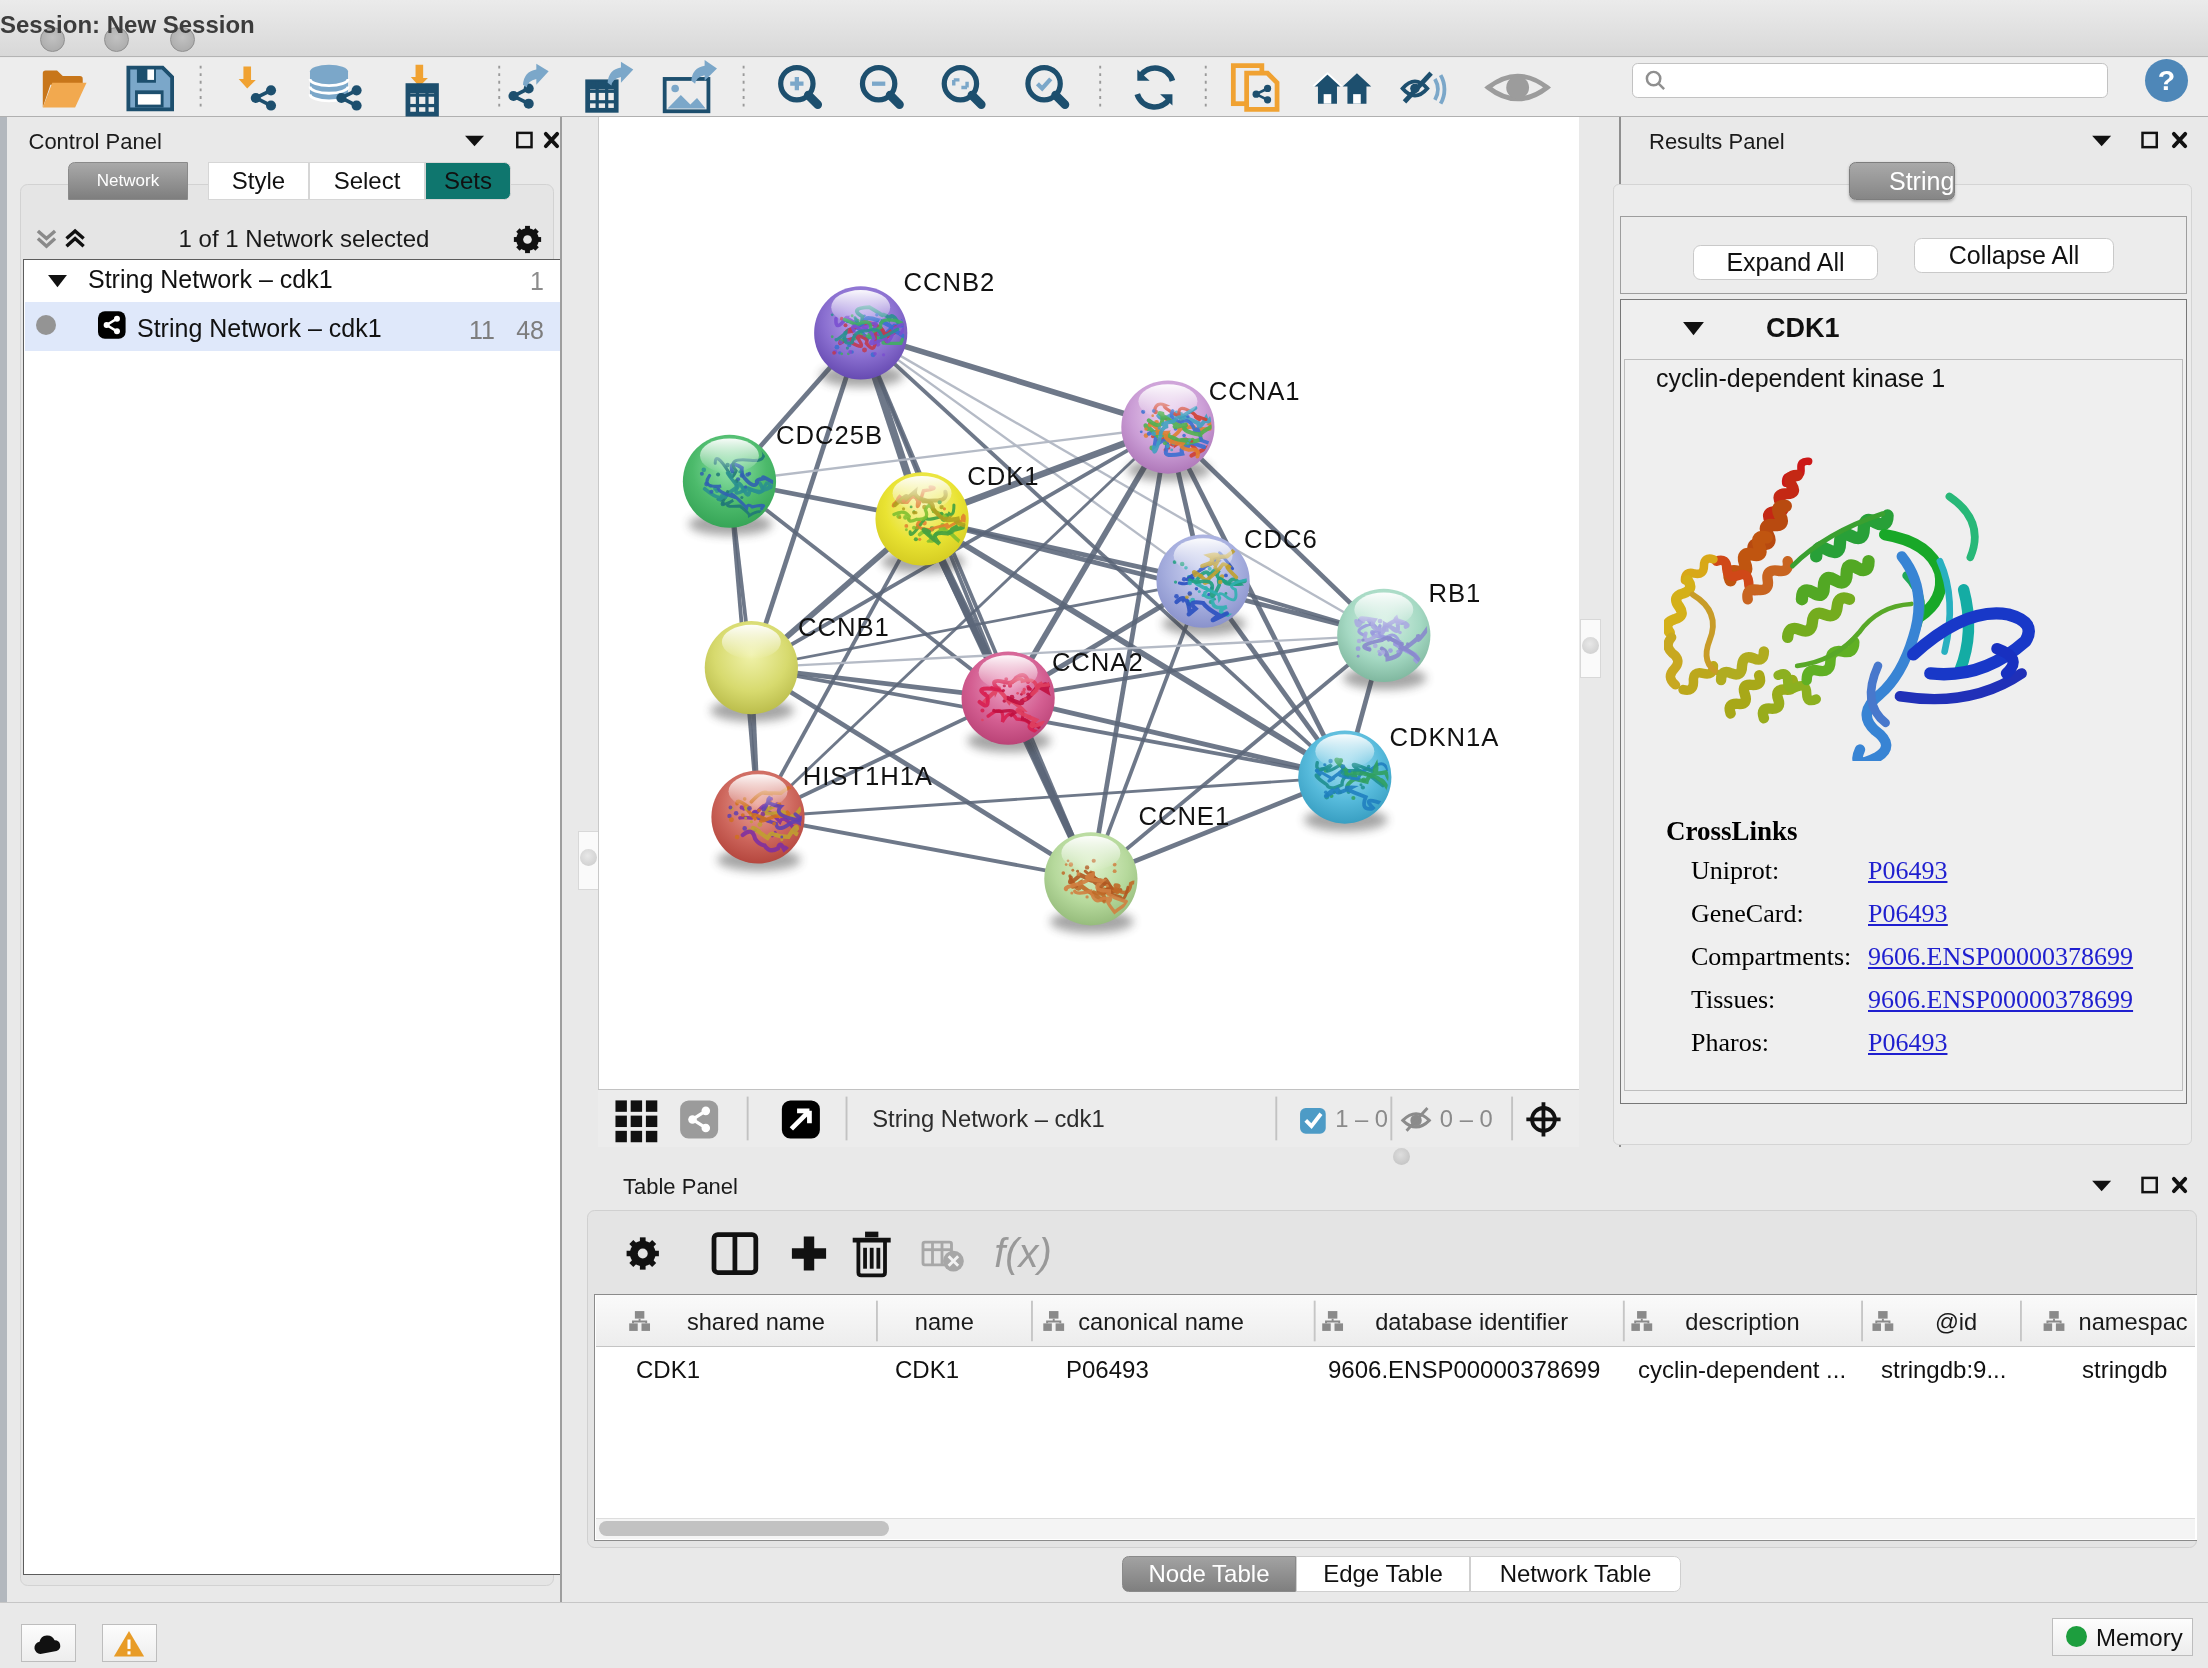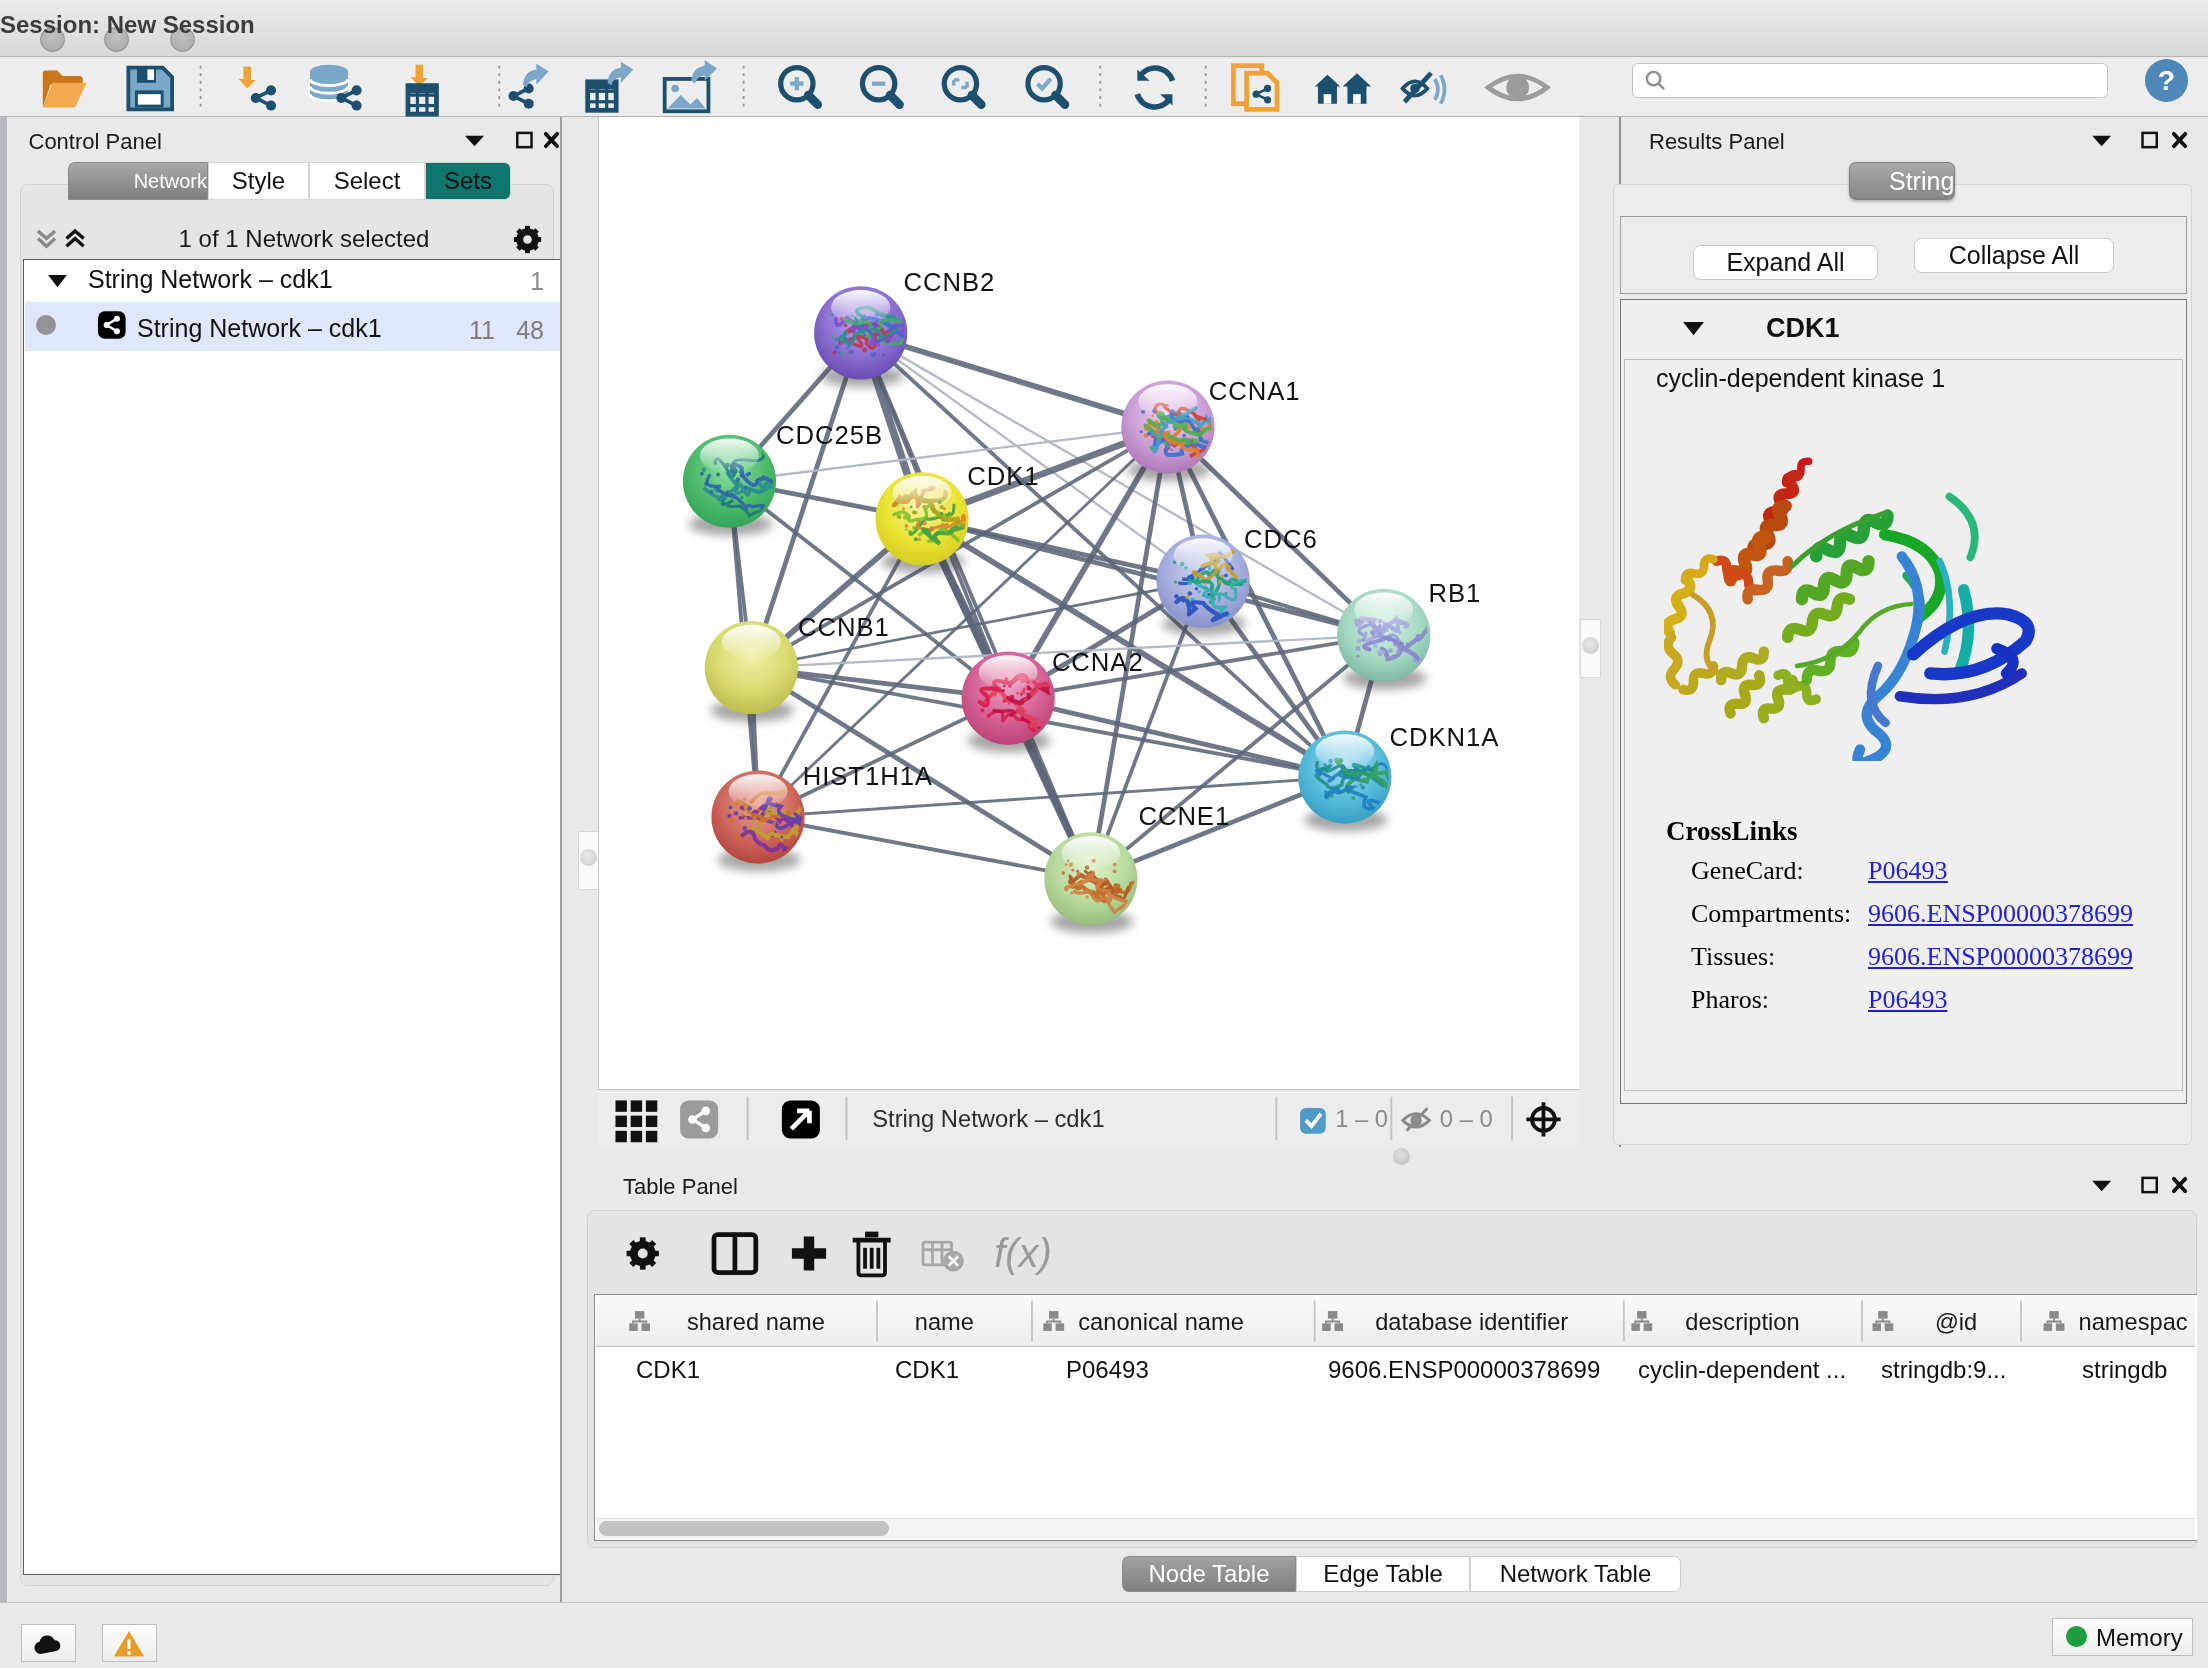--- a/index.html
+++ b/index.html
@@ -149,21 +149,21 @@
 <div class="abs" style="left:6.7px;top:117px;width:554px;height:1485px;background:#e9e9e9;"></div>
 <div class="abs panelhead" style="left:28.5px;top:129px;">Control Panel</div>
 
 <svg class="abs" style="left:463px;top:131px;" width="100" height="19" viewBox="0 0 105 20">
   <path d="M2 5 L22 5 L12 16 Z" fill="#111"></path>
   <rect x="57" y="2" width="15" height="15" fill="none" stroke="#111" stroke-width="2.6"></rect>
   <path d="M87 3 L99 16 M99 3 L87 16" stroke="#111" stroke-width="4" stroke-linecap="round"></path>
 </svg>
 
 <div class="abs" style="left:20px;top:184px;width:534px;height:1402px;background:#e5e5e5;border:1px solid #d2d2d2;border-radius:7.6px;"></div>
-<div class="abs" style="left:68px;top:162px;width:140px;height:38px;background:linear-gradient(#a9a9a9,#7e7e7e);border:1px solid #8a8a8a;border-radius:6.7px 0 0 0;color:#fff;font-size:20px;text-align:right;line-height:36px;">Network</div>
+<div class="abs" style="left:68px;top:162px;width:120px;height:38px;background:linear-gradient(#a9a9a9,#7e7e7e);border:1px solid #8a8a8a;border-radius:6.7px 0 0 0;color:#fff;font-size:17px;text-align:center;line-height:36px;">Network</div>
 <div class="abs" style="left:208px;top:162px;width:101px;height:38px;background:#fff;border:1px solid #d6d6d6;color:#111;font-size:24px;text-align:center;line-height:36px;">Style</div>
 <div class="abs" style="left:309px;top:162px;width:116px;height:38px;background:#fff;border:1px solid #d6d6d6;color:#111;font-size:24px;text-align:center;line-height:36px;">Select</div>
 <div class="abs" style="left:425px;top:162px;width:86px;height:38px;background:#0f766e;border:1px solid #d6d6d6;border-radius:0 6.7px 6.7px 0;color:#111;font-size:24px;text-align:center;line-height:36px;">Sets</div>
 
 <svg class="abs" style="left:36px;top:228px;" width="61" height="23" viewBox="0 0 64 24">
   <path d="M2 3 L11 11 L20 3 M2 11 L11 19 L20 11" stroke="#8a8a8a" stroke-width="3.6" fill="none"></path>
     <path d="M32 11 L41 3 L50 11 M32 19 L41 11 L50 19" stroke="#111" stroke-width="3.6" fill="none"></path>
 </svg>
 <div class="abs" style="left:90px;top:225px;width:428px;text-align:center;font-size:24px;color:#1a1a1a;">1 of 1 Network selected</div>
 <svg class="abs" style="left:512px;top:224px;" width="31" height="31" viewBox="0 0 33 33">
@@ -896,20 +896,21 @@
       <path d="M250 115 q28 35 12 85 q-12 40 -35 60 q-25 20 -5 38 q22 16 2 28 q-28 14 -18 -8" stroke="#3884d4" stroke-width="11"></path>
       <path d="M225 230 q-18 40 8 60" stroke="#4878cc" stroke-width="9"></path>
       <path d="M262 218 q55 -50 100 -42 q30 8 18 28 q-45 40 -100 34" stroke="#1838c8" stroke-width="13"></path>
       <path d="M248 262 q75 12 128 -24" stroke="#2030b8" stroke-width="11"></path>
       <path d="M350 212 q28 10 10 26" stroke="#1830c0" stroke-width="12"></path>
     </g>
   </svg>
 
 <div class="abs" style="left:1666px;top:816px;font-family:'Liberation Serif',serif;font-size:27px;font-weight:700;color:#000;">CrossLinks</div>
 <div class="abs" id="xlinks" style="left:1691px;top:856px;font-family:'Liberation Serif',serif;font-size:26px;color:#000;">
+    <div style="height:43px;"><span style="display:inline-block;width:177px;">Uniprot:</span><span style="color:#1f1fcf;text-decoration:underline;">P06493</span></div>
     <div style="height:43px;text-decoration:underline;"><span style="display:inline-block;width:177px;">GeneCard:</span><span style="color:#1f1fcf;text-decoration:underline;">P06493</span></div>
     <div style="height:43px;"><span style="display:inline-block;width:177px;">Compartments:</span><span style="color:#1f1fcf;text-decoration:underline;">9606.ENSP00000378699</span></div>
     <div style="height:43px;"><span style="display:inline-block;width:177px;">Tissues:</span><span style="color:#1f1fcf;text-decoration:underline;">9606.ENSP00000378699</span></div>
     <div style="height:43px;"><span style="display:inline-block;width:177px;">Pharos:</span><span style="color:#1f1fcf;text-decoration:underline;">P06493</span></div>
   </div>
 
 <div class="abs" style="left:567px;top:1168px;width:1642px;height:434px;background:#e9e9e9;"></div>
 <div class="abs panelhead" style="left:623px;top:1174px;">Table Panel</div>
 <svg class="abs" style="left:2090px;top:1176px;" width="105" height="19" viewBox="0 0 110 20">
   <path d="M2 5 L22 5 L12 16 Z" fill="#111"></path>

